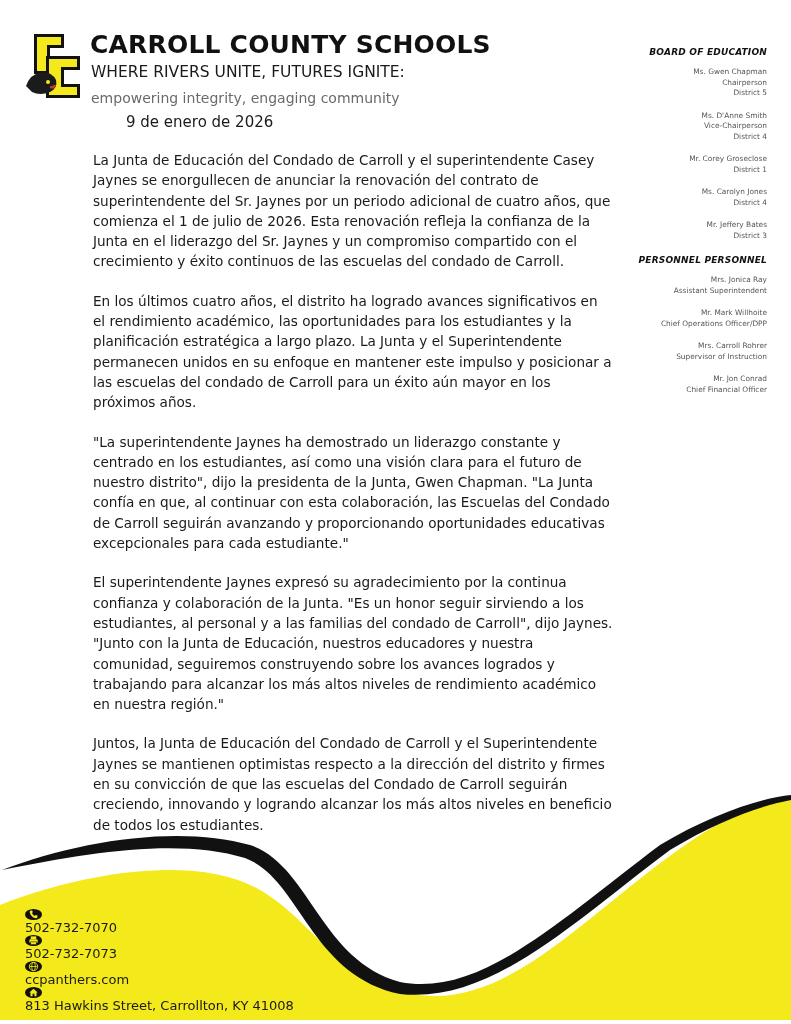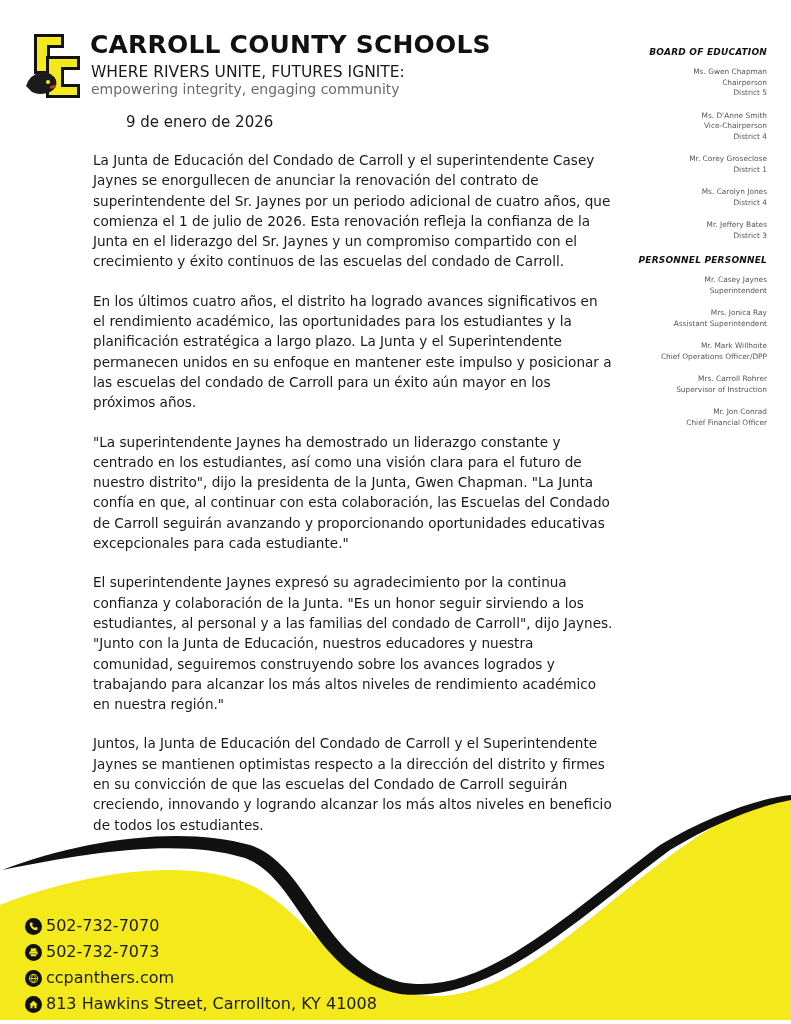--- a/index.html
+++ b/index.html
@@ -13,21 +13,21 @@
     position: absolute; left: 90px; top: 30px;
     font-family: "DejaVu Sans", sans-serif; font-weight: bold;
     font-size: 25px; letter-spacing: 0.2px; color: #111; white-space: nowrap;
   }
   .hdr-motto {
     position: absolute; left: 91px; top: 63px;
     font-family: "DejaVu Sans", sans-serif; font-size: 15.5px; color: #1a1a1a;
     white-space: nowrap;
   }
   .hdr-sub {
-    position: absolute; left: 91px; top: 81px;
+    position: absolute; left: 91px; top: 90px;
     font-family: "DejaVu Sans", sans-serif; font-size: 14px; color: #6a6a6a;
     white-space: nowrap;
   }
   .date {
     position: absolute; left: 93px; top: 113px; font-size: 15px;
     font-family: "DejaVu Sans", sans-serif; color: #1a1a1a; margin-left: 33px;
   }
   .body { position: absolute; left: 93px; top: 150px; width: 520px; }
   .body p {
     margin: 0 0 19px 0;
@@ -37,22 +37,22 @@
   .sidebar {
     position: absolute; right: 24px; top: 47px; width: 170px;
     text-align: right; font-family: "DejaVu Sans", sans-serif;
   }
   .sb-head { font-size: 9px; font-weight: bold; color: #111; letter-spacing: 0.2px; margin-bottom: 10px; font-style: italic; }
   .sb-entry { font-size: 7.4px; line-height: 10.5px; color: #555; margin-bottom: 12px; }
   .sb-section2 { margin-top: 14px; }
   .wave { position: absolute; left: 0; top: 760px; width: 791px; height: 264px; }
   .contacts { position: absolute; left: 25px; top: 909px; }
   .contact {
-    display: flex; align-items: flex-end; height: 26px;
-    font-family: "DejaVu Sans", sans-serif; font-size: 16px; color: #1a1a1a;
+    display: flex; align-items: flex-start; height: 26px;
+    font-family: "DejaVu Sans", sans-serif; font-size: 13px; color: #1a1a1a; flex-direction: column;
   }
   .cicon {
     width: 17px; height: 17px; border-radius: 50%; background: #111;
     display: inline-flex; align-items: center; justify-content: center; margin-right: 4px;
   }
   .cicon svg { width: 11px; height: 11px; }
 </style>
 </head>
 <body>
 
@@ -107,24 +107,20 @@
     <div>District 4</div>
   </div>
   <div class="sb-entry">
     <div>Mr. Jeffery Bates</div>
     <div>District 3</div>
   </div>
 
   <div class="sb-head sb-section2">PERSONNEL PERSONNEL</div>
 
   <div class="sb-entry">
-    <div>Mr. Casey Jaynes</div>
-    <div>Superintendent</div>
-  </div>
-  <div class="sb-entry">
     <div>Mrs. Jonica Ray</div>
     <div>Assistant Superintendent</div>
   </div>
   <div class="sb-entry">
     <div>Mr. Mark Willhoite</div>
     <div>Chief Operations Officer/DPP</div>
   </div>
   <div class="sb-entry">
     <div>Mrs. Carroll Rohrer</div>
     <div>Supervisor of Instruction</div>

